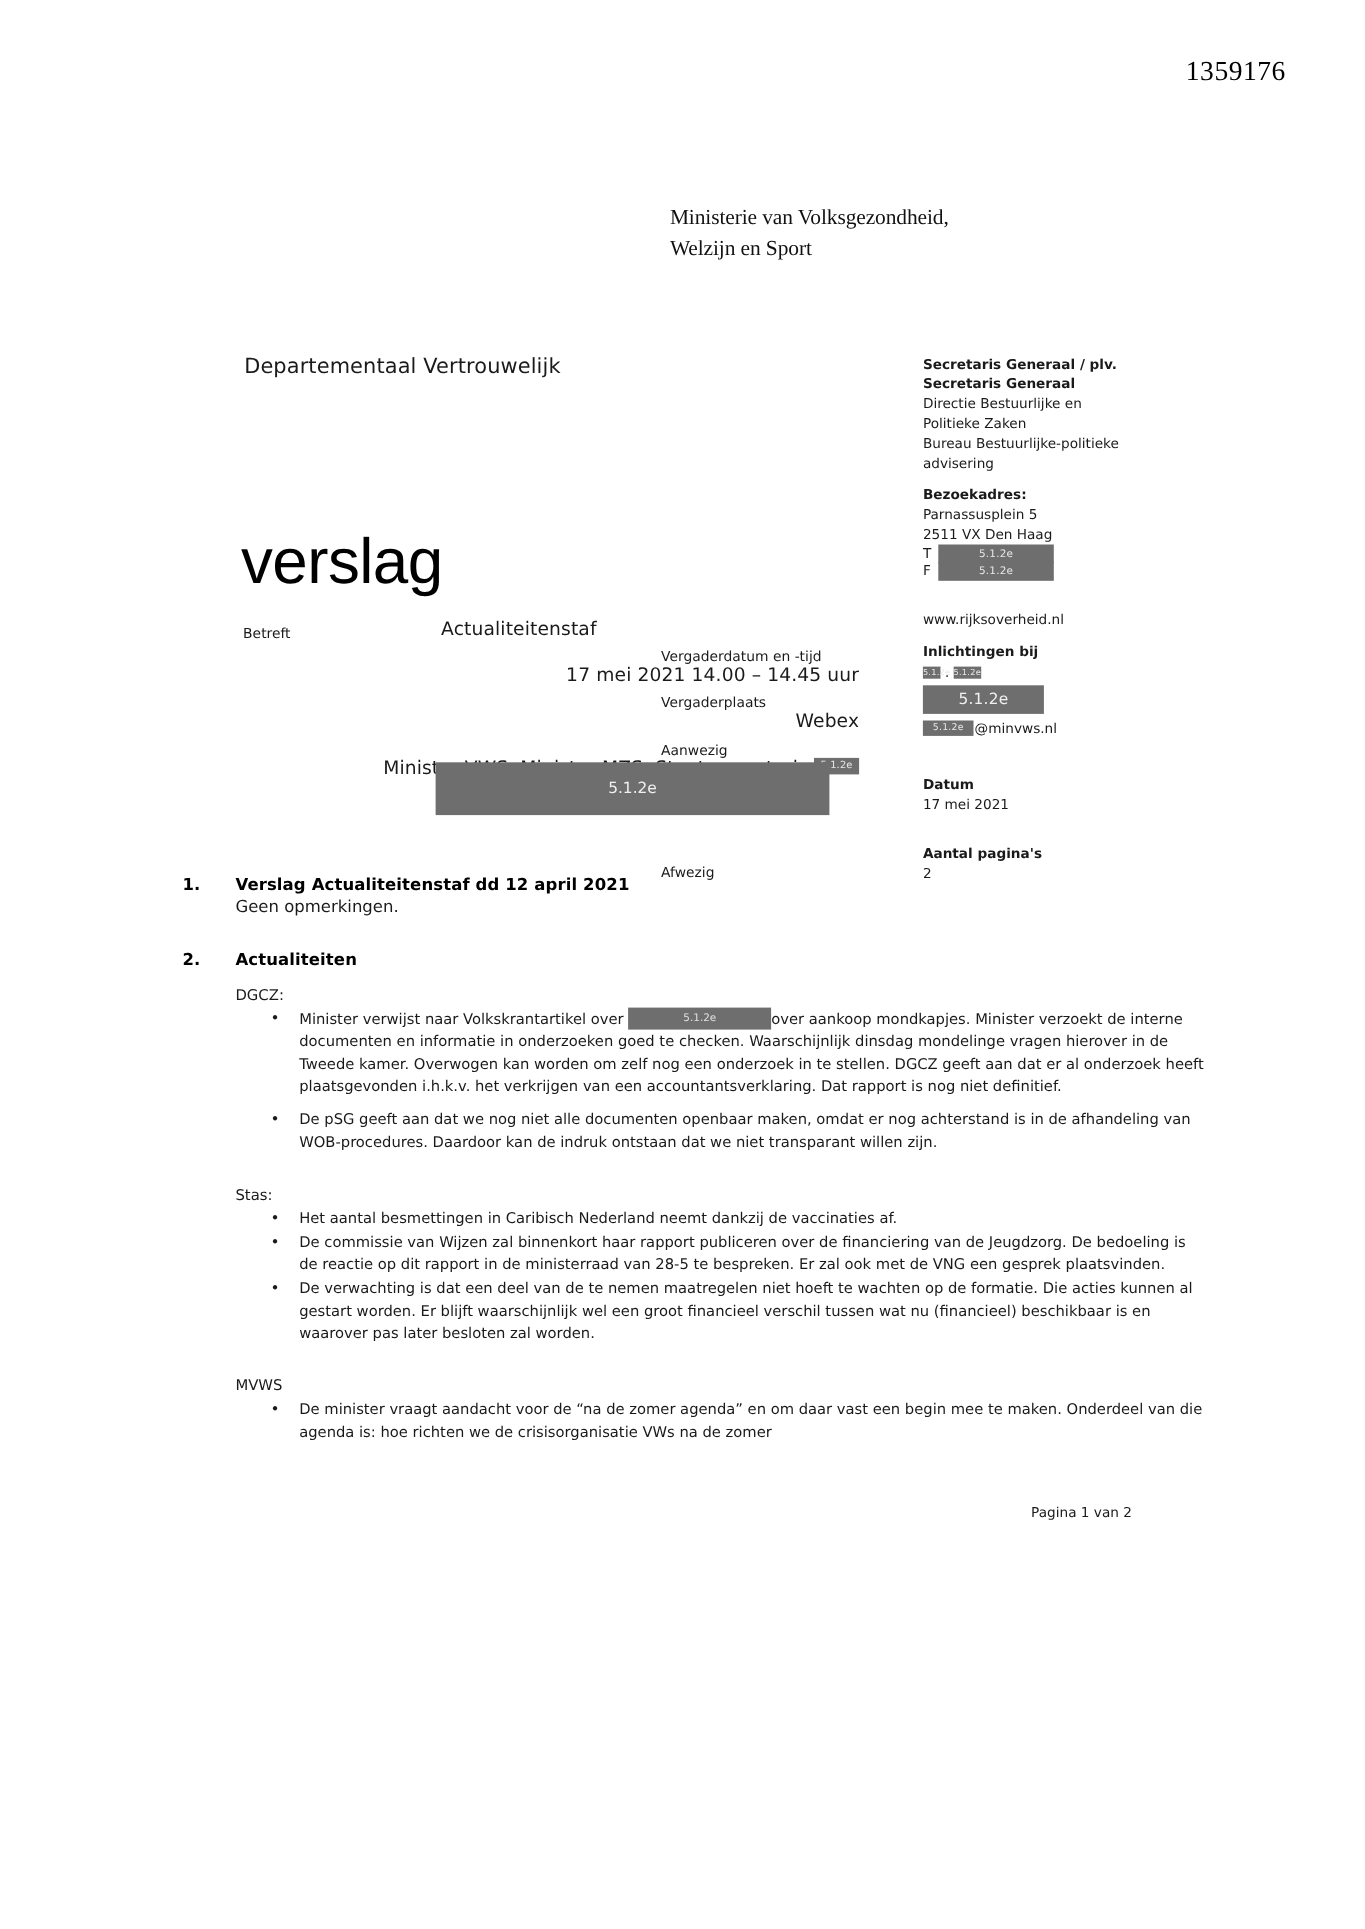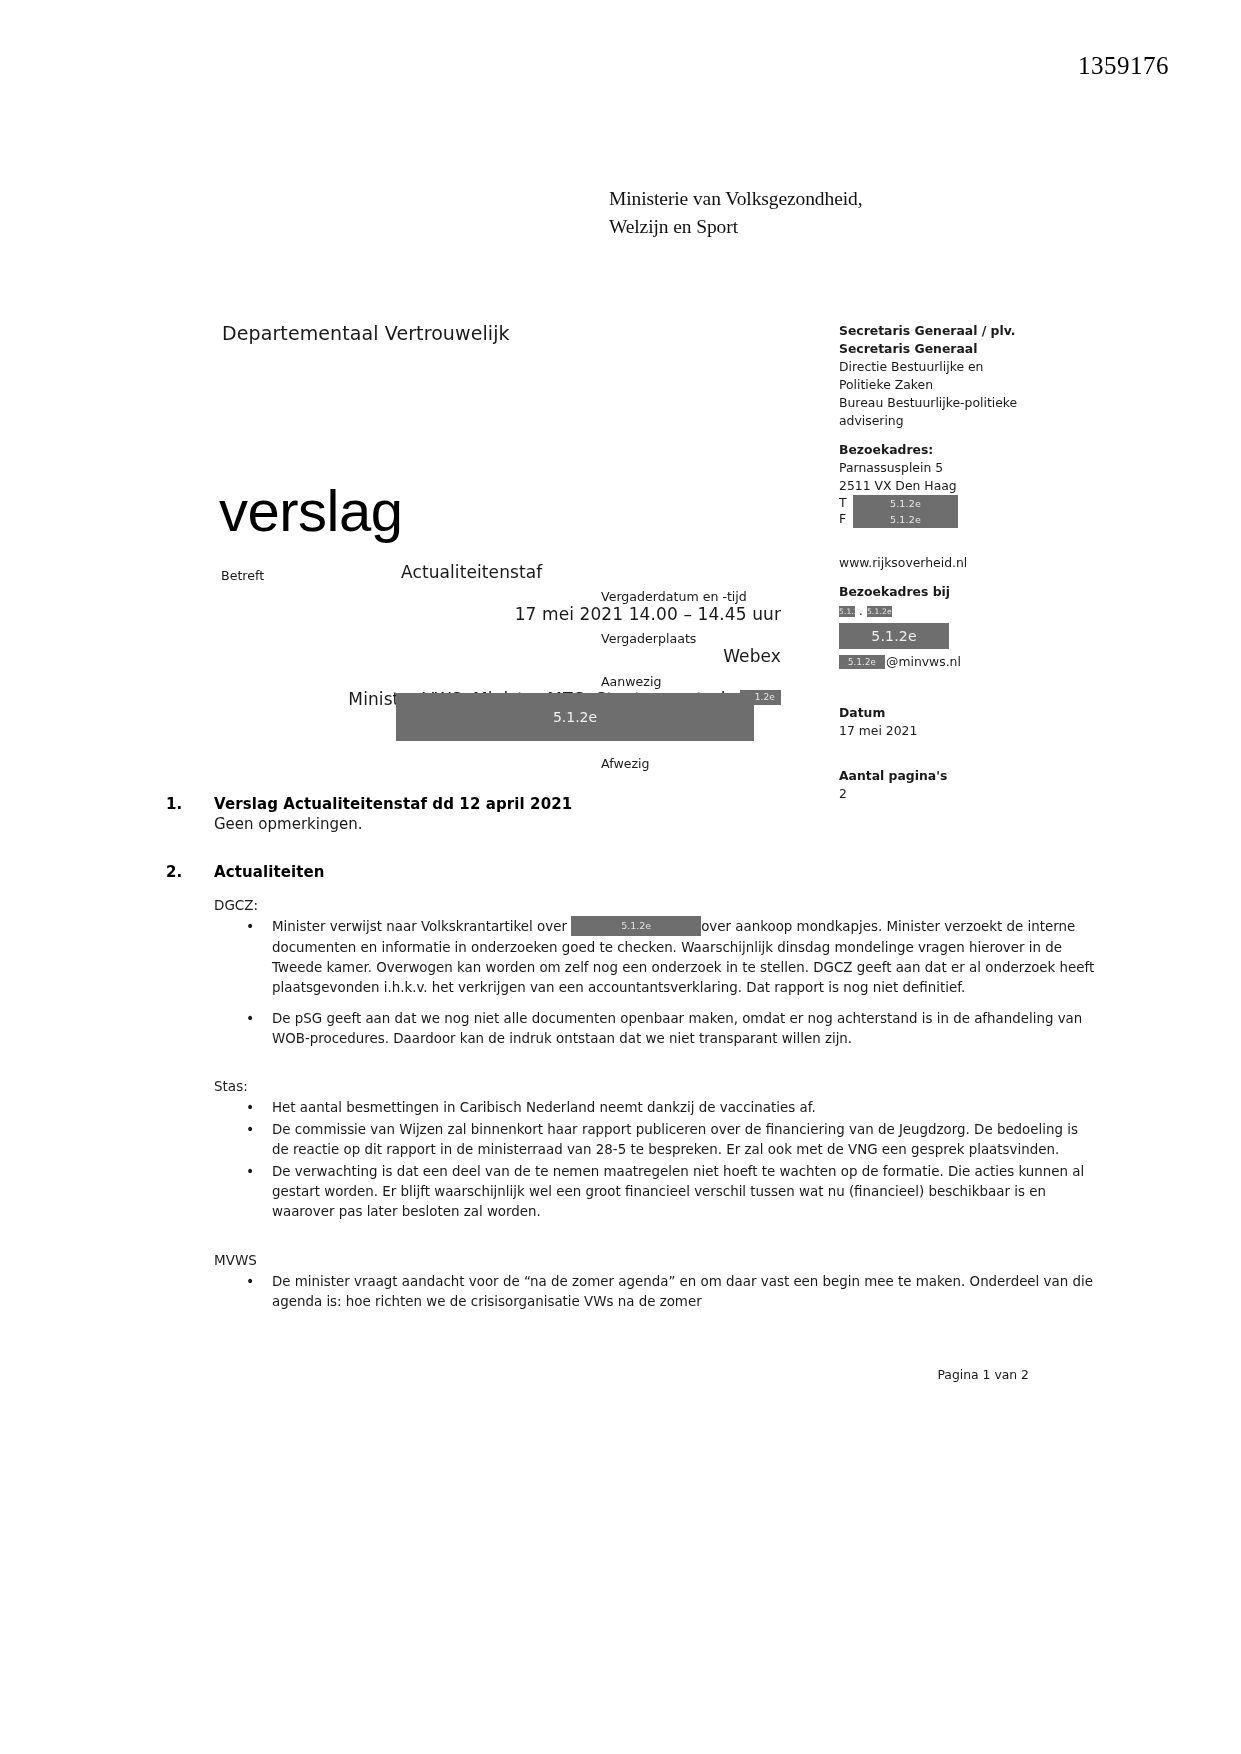--- a/index.html
+++ b/index.html
@@ -301,21 +301,21 @@
       </div>
     </div>
 
     <div class="sb-spacer-md"></div>
 
     <div class="sb-block">
       <div>www.rijksoverheid.nl</div>
     </div>
 
     <div class="sb-block">
-      <div class="sb-strong">Bezoekadres bij</div>
+      <div class="sb-strong">Inlichtingen bij</div>
       <div class="sb-name-row">
         <span class="redact redact-name-a">5.1.2e</span>
         <span class="sb-dot">.</span>
         <span class="redact redact-name-b">5.1.2e</span>
       </div>
       <span class="redact redact-big">5.1.2e</span>
       <div class="sb-mail-row">
         <span class="redact redact-mail">5.1.2e</span>
         <span class="sb-mail-text">@minvws.nl</span>
       </div>
@@ -352,21 +352,21 @@
       <div class="meta-label">Vergaderplaats</div>
       <div class="meta-value">Webex</div>
     </div>
     <div class="meta-row meta-row-aanwezig">
       <div class="meta-label">Aanwezig</div>
       <div class="meta-value">
         <span>Minister VWS, Minister MZS, Staatssecretaris,</span><span class="redact-inline-small">5.1.2e</span>
       </div>
       <div class="redact-wide">5.1.2e</div>
     </div>
-    <div class="meta-row" style="margin-top:41px">
+    <div class="meta-row" style="margin-top:70px">
       <div class="meta-label">Afwezig</div>
       <div class="meta-value"></div>
     </div>
   </div>
 
   <div class="body">
 
     <div class="section">
       <div class="section-num">1.</div>
       <div class="section-body">

